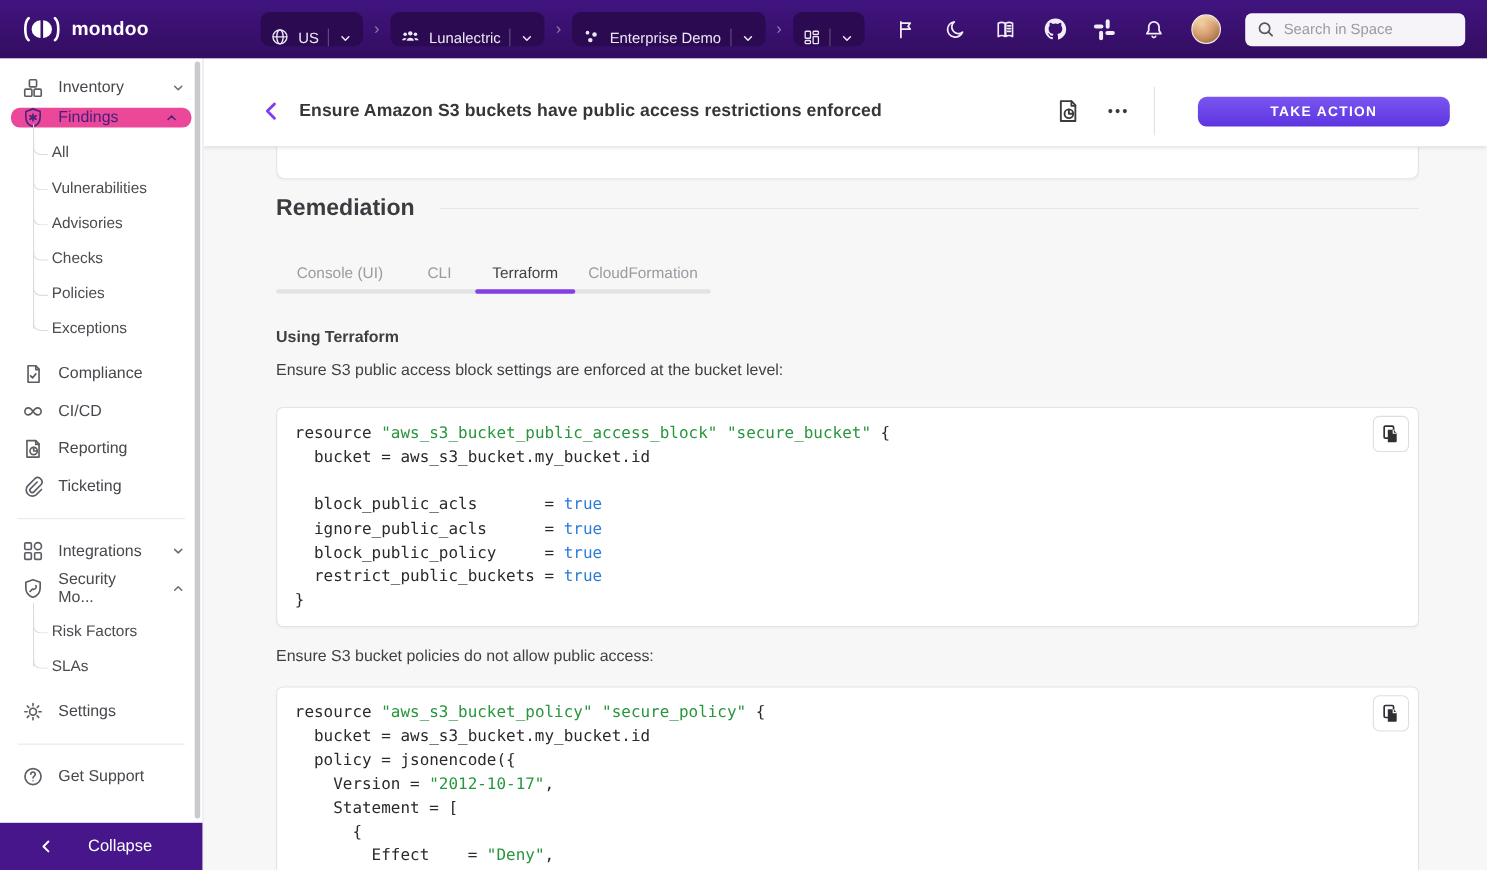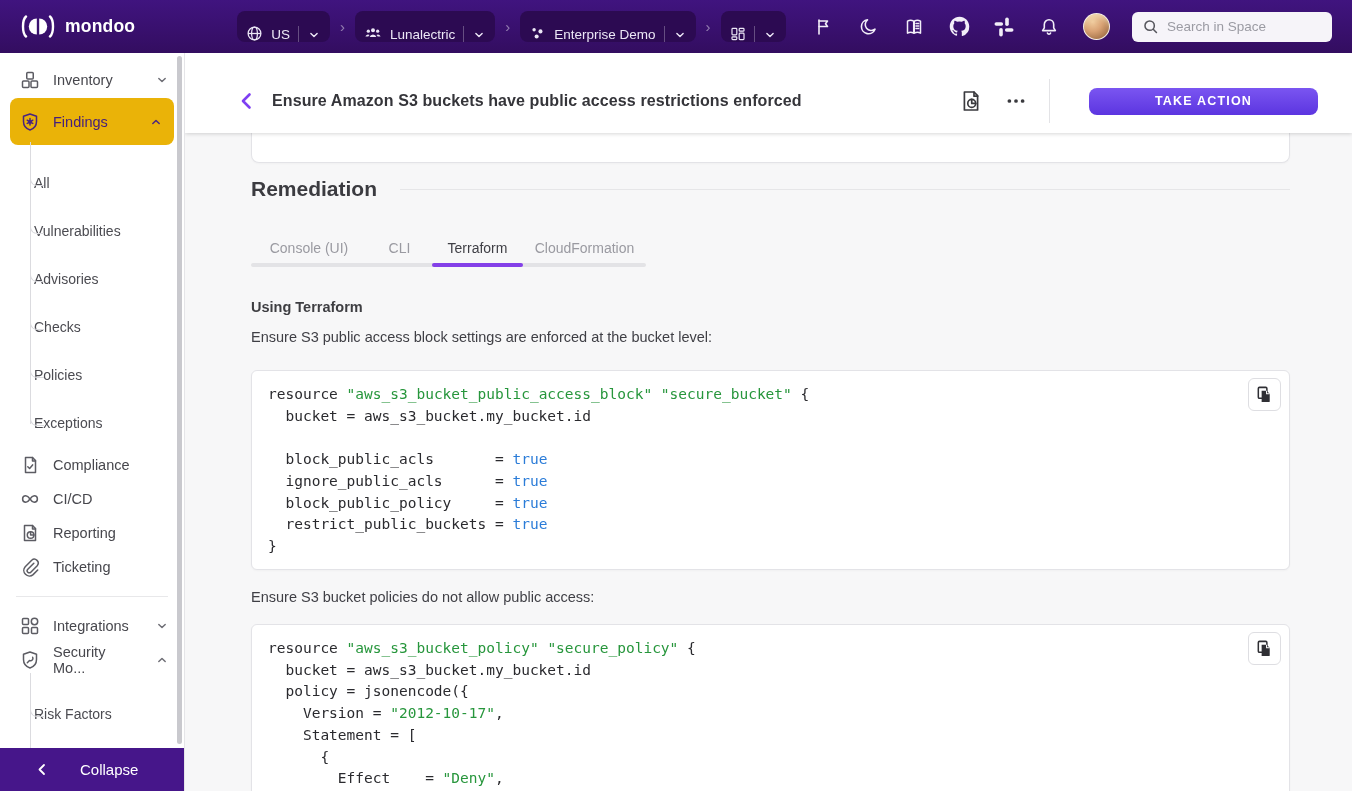--- a/index.html
+++ b/index.html
@@ -31,28 +31,28 @@
   .search input::placeholder { color:#9b9ba3; }
 
   
   .sidebar { position:absolute; top:53px; left:0; width:185px; height:738px;
     background:#fff; border-right:1px solid #e5e5e8; z-index:10; }
   .side-scroll-area { position:absolute; inset:0 0 43px 0; overflow:hidden; padding-top:10px; }
   .nav-item { height:34px; display:flex; align-items:center; padding:0 14px 0 20px;
     gap:13px; color:#47474d; font-size:14.5px; cursor:pointer; }
   .nav-item .ic { width:20px; height:20px; color:#5c5c63; flex:none; display:flex; }
   .nav-item .chev { margin-left:auto; color:#6e6e75; display:flex; }
-  .nav-item.active { background:#eab308; border-radius:8px; margin:1px 10px;
-    padding:0 10px; height:47px; color:#45207c; font-weight:500; }
+  .nav-item.active { background:#ec4899; border-radius:8px; margin:1px 10px;
+    padding:0 10px; height:18px; color:#45207c; font-weight:500; }
   .nav-item.active .ic, .nav-item.active .chev { color:#4a2480; }
   .tree { margin-left:30px; position:relative; padding:5px 0 9px 0; }
   .tree::before { content:""; position:absolute; left:0; top:-4px; bottom:24px;
     width:1px; background:#dbdbdf; }
-  .tree-item { height:32px; display:flex; align-items:center; padding-left:4px;
-    font-size:14px; color:#4b4b51; position:relative; cursor:pointer;margin-top:16px; }
+  .tree-item { height:32px; display:flex; align-items:center; padding-left:17px;
+    font-size:14px; color:#4b4b51; position:relative; cursor:pointer; }
   .tree-item::before { content:""; position:absolute; left:0; bottom:13px; width:13px;
     height:15px; border-left:1px solid #dbdbdf; border-bottom:1px solid #dbdbdf;
     border-bottom-left-radius:7px; }
   .side-divider { height:1px; background:#e8e8ea; margin:12px 16px; }
   .collapse-bar { position:absolute; left:0; right:0; bottom:0; height:43px;
     background:#46168a; color:#fff; display:flex; align-items:center;
     padding-left:35px; gap:30px; font-size:15px; cursor:pointer; }
   .side-scrollbar { position:absolute; top:3px; right:2px; width:5px; height:688px;
     background:#c9c9ce; border-radius:3px; cursor:pointer; }
 

